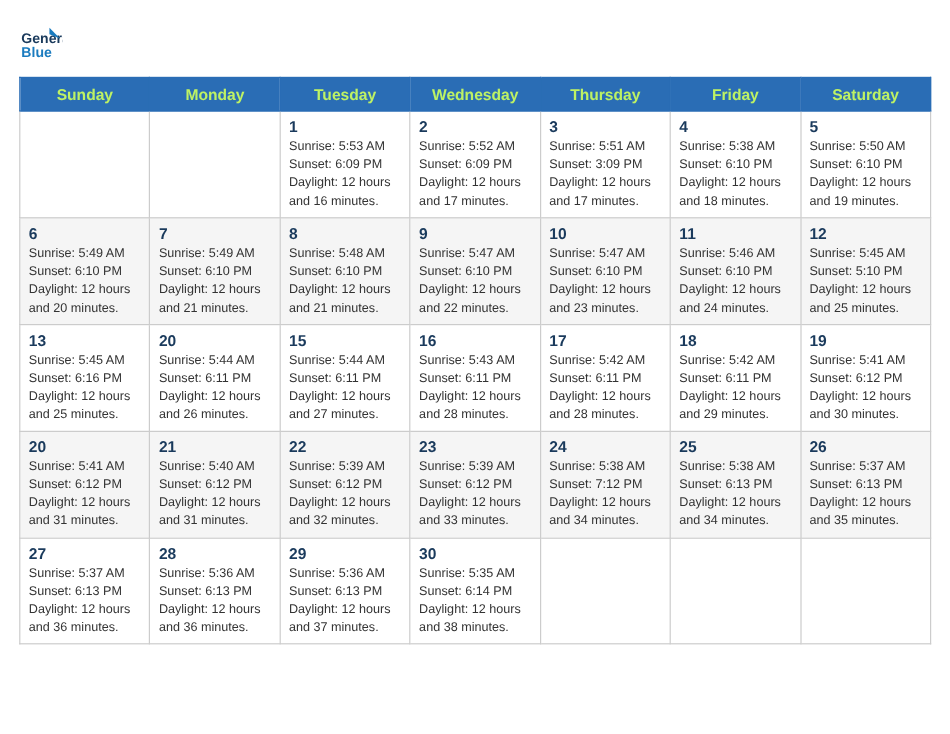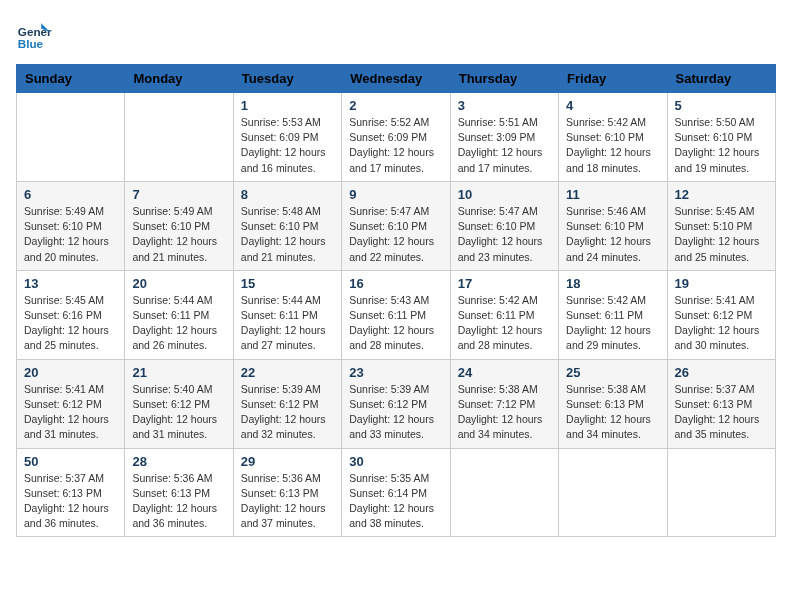--- a/index.html
+++ b/index.html
@@ -35,22 +35,22 @@
       font-size: 15px;
       color: #333;
     }
     table {
       width: 100%;
       border-collapse: collapse;
       table-layout: fixed;
     }
     thead tr th {
       background: #2a6db5;
-      color: #000000;
-      text-align: left;
+      color: #bef264;
+      text-align: center;
       padding: 6px 8px;
       font-size: 13px;
       font-weight: bold;
       border: 1px solid #2a6db5;
     }
     tbody tr td {
       border: 1px solid #ccc;
       vertical-align: top;
       padding: 5px 7px;
       height: 86px;
@@ -119,21 +119,21 @@
 Daylight: 12 hours and 17 minutes.</div>
         </td>
         <td>
           <span class="day-num">3</span>
           <div class="day-detail">Sunrise: 5:51 AM
 Sunset: 3:09 PM
 Daylight: 12 hours and 17 minutes.</div>
         </td>
         <td>
           <span class="day-num">4</span>
-          <div class="day-detail">Sunrise: 5:42 AM
+          <div class="day-detail">Sunrise: 5:38 AM
 Sunset: 6:10 PM
 Daylight: 12 hours and 18 minutes.</div>
         </td>
         <td>
           <span class="day-num">5</span>
           <div class="day-detail">Sunrise: 5:50 AM
 Sunset: 6:10 PM
 Daylight: 12 hours and 19 minutes.</div>
         </td>
       </tr>
@@ -264,21 +264,21 @@
         </td>
         <td>
           <span class="day-num">26</span>
           <div class="day-detail">Sunrise: 5:37 AM
 Sunset: 6:13 PM
 Daylight: 12 hours and 35 minutes.</div>
         </td>
       </tr>
       <tr>
         <td>
-          <span class="day-num">50</span>
+          <span class="day-num">27</span>
           <div class="day-detail">Sunrise: 5:37 AM
 Sunset: 6:13 PM
 Daylight: 12 hours and 36 minutes.</div>
         </td>
         <td>
           <span class="day-num">28</span>
           <div class="day-detail">Sunrise: 5:36 AM
 Sunset: 6:13 PM
 Daylight: 12 hours and 36 minutes.</div>
         </td>

